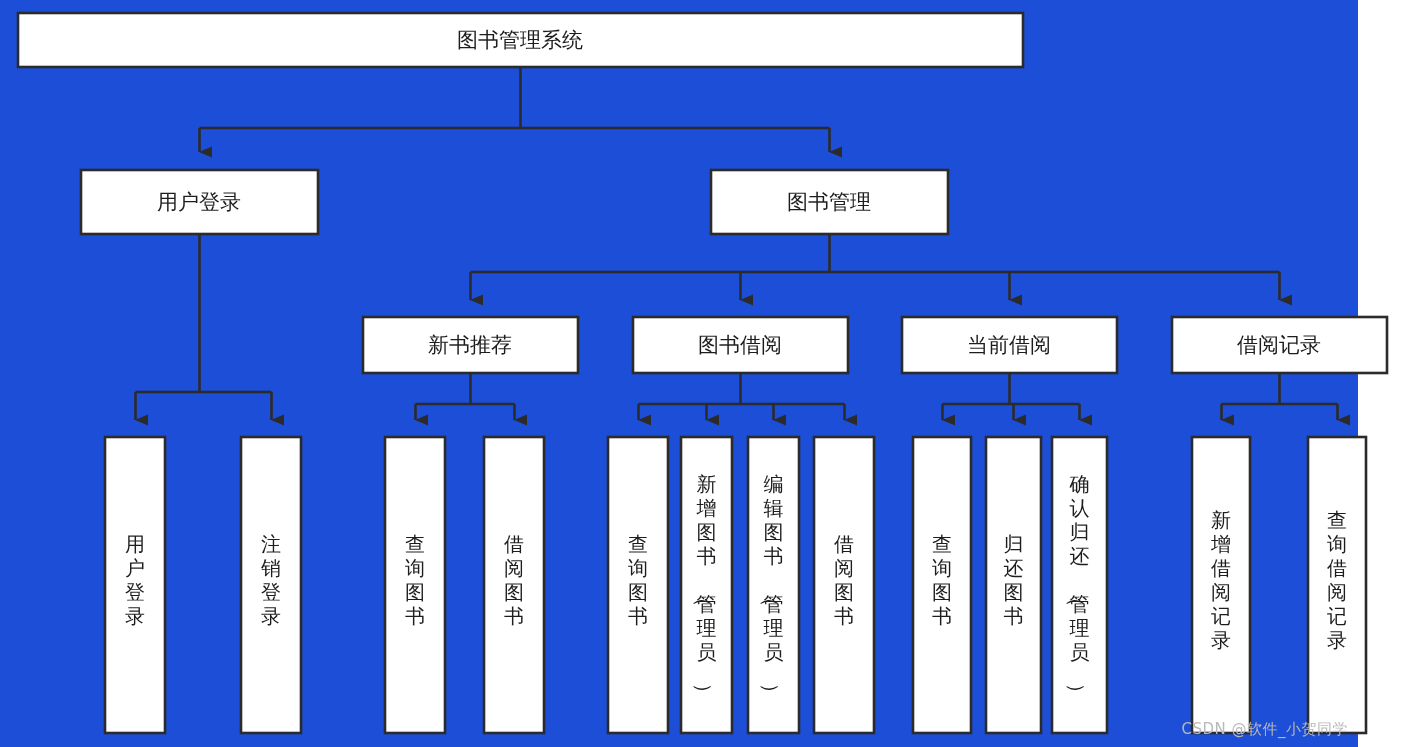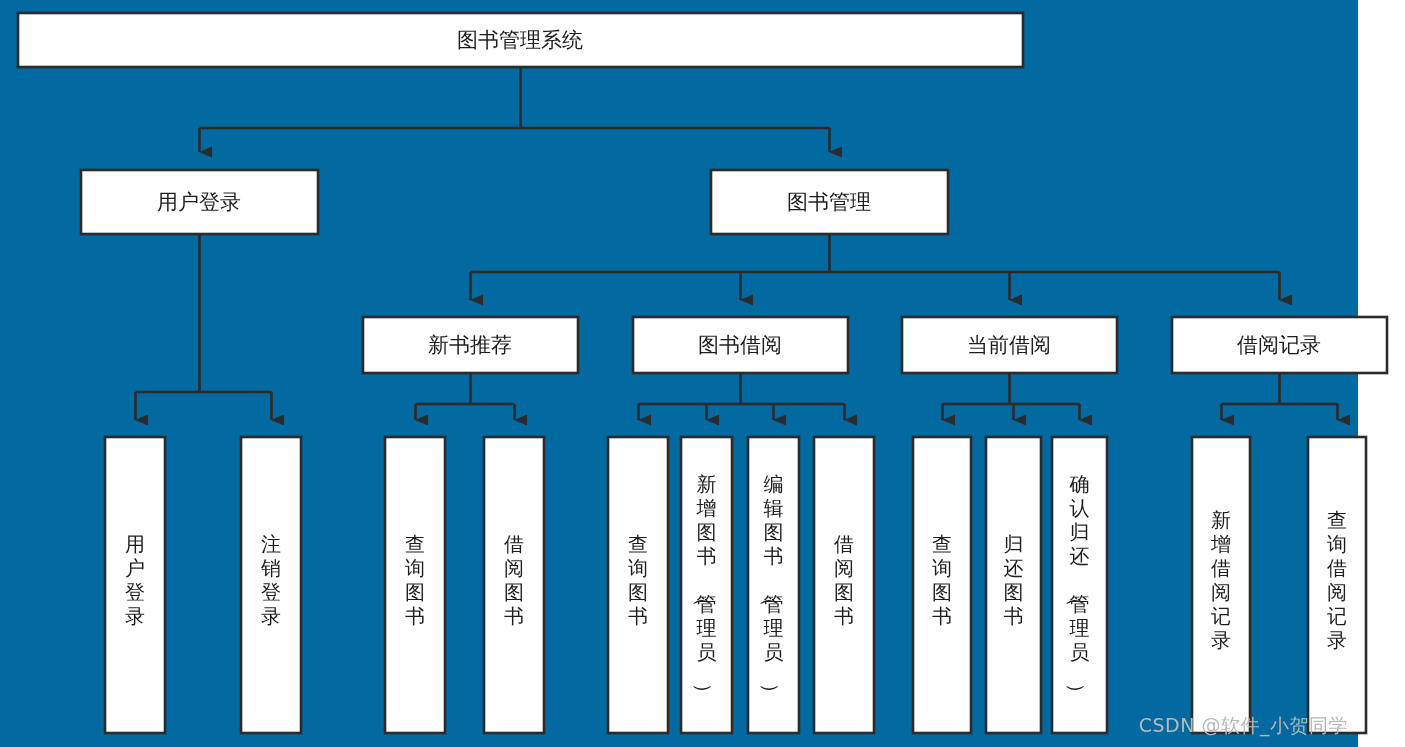--- a/index.html
+++ b/index.html
@@ -10,21 +10,21 @@
   body {
     width: 1405px;
     height: 747px;
     font-family: "DejaVu Sans", "Liberation Sans", sans-serif;
     overflow: hidden;
   }
   #diagram-root {
     position: relative;
     width: 1358px;
     height: 747px;
-    background: #0369a1;
+    background: #1d4ed8;
   }
   svg#tree-svg {
     position: absolute;
     left: 0;
     top: 0;
     width: 1405px;
     height: 747px;
     display: block;
   }
   .node-rect {
@@ -53,21 +53,21 @@
     font-family: "DejaVu Sans", "Liberation Sans", sans-serif;
     font-size: 20px;
     fill: #1d1d1d;
     text-anchor: middle;
   }
   .watermark-text {
     position: absolute;
     right: 10px;
     bottom: 8px;
     font-family: "DejaVu Sans", "Liberation Sans", sans-serif;
-    font-size: 19px;
+    font-size: 15px;
     color: #b9b9b9;
     white-space: nowrap;
     letter-spacing: 0.5px;
     pointer-events: none;
   }
 </style>
 </head>
 <body>
 
 <div id="diagram-root">

